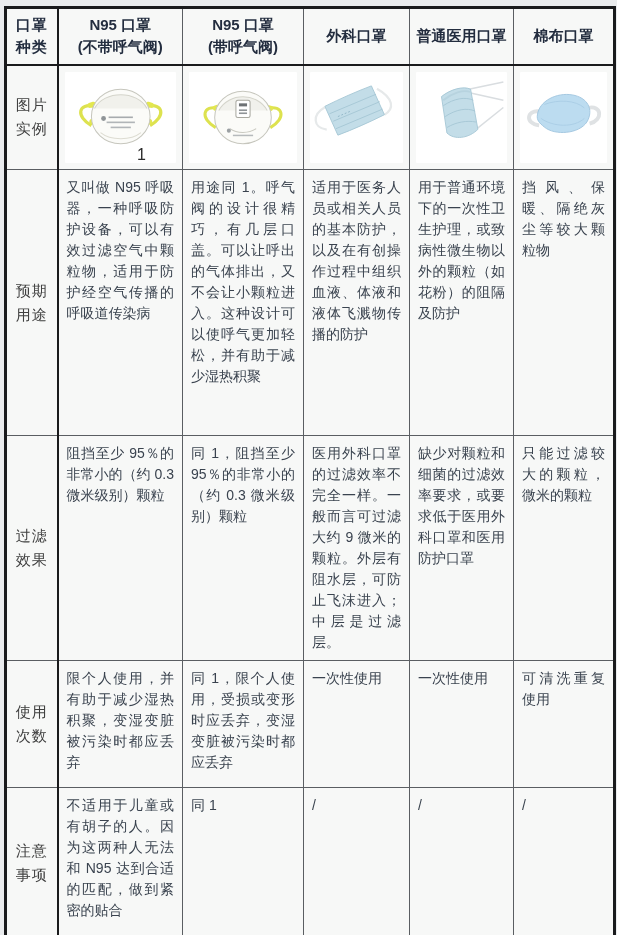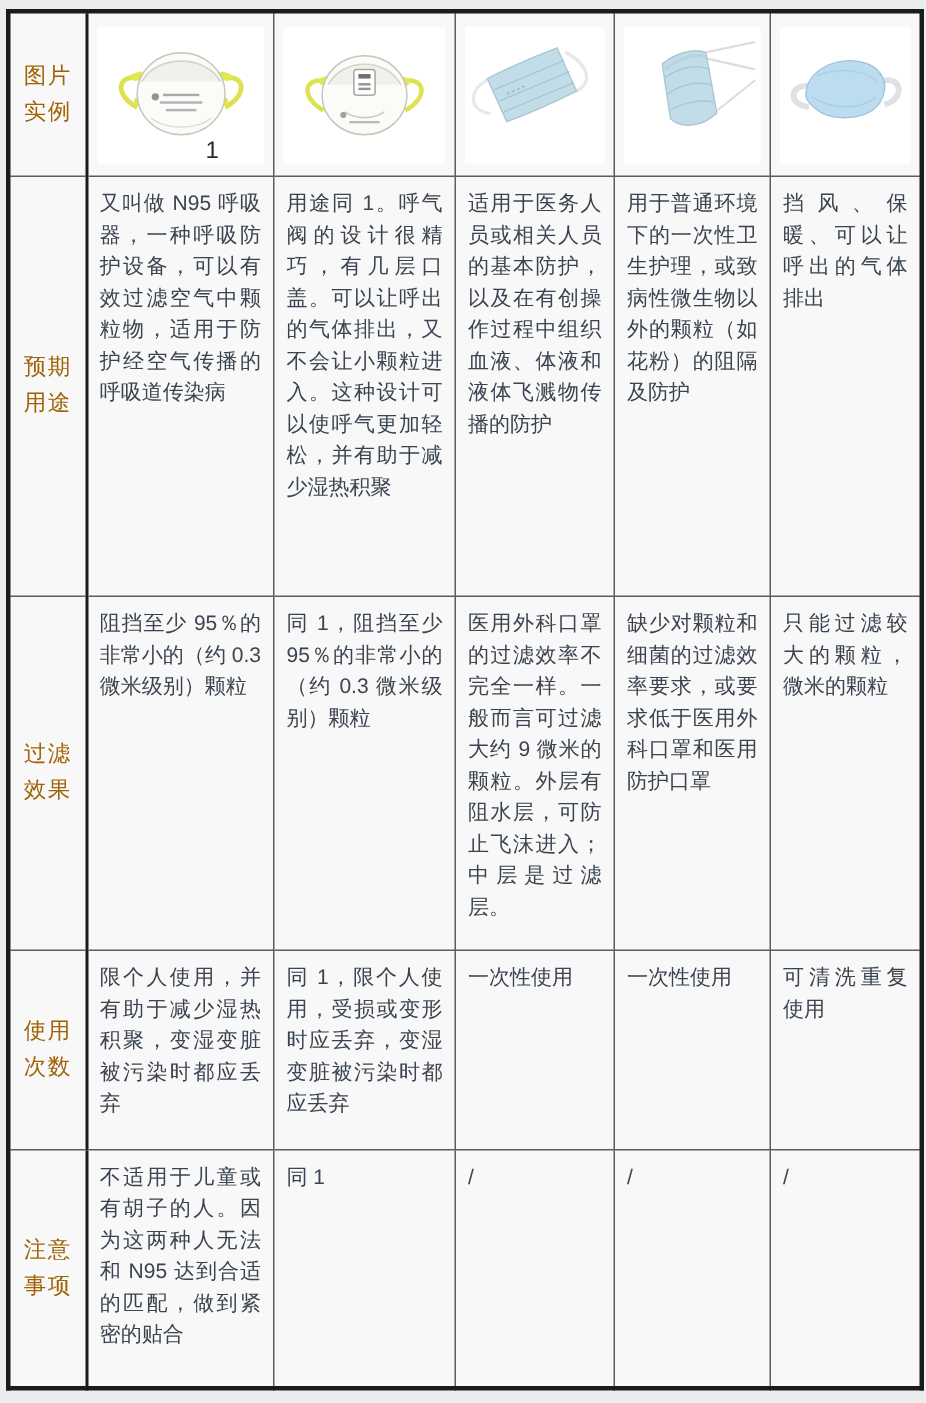--- a/index.html
+++ b/index.html
@@ -51,21 +51,21 @@
     white-space: pre-line;
     padding: 4px 2px;
   }
   th.row-label {
     border-right: 2px solid #1a1b1d;
     vertical-align: middle;
     text-align: center;
     font-weight: normal;
     font-size: 15px;
     line-height: 24px;
-    color: #a16207;
+    color: #404040;
     white-space: pre-line;
     padding: 4px 2px;
     letter-spacing: 1px;
   }
   th.corner { font-weight: bold; color: #232d3f; }
 
   td.photo-cell { vertical-align: middle; text-align: center; padding: 5px 4px; }
   .photo {
     position: relative;
     background: #ffffff;
@@ -91,20 +91,31 @@
     <colgroup>
       <col style="width:52px">
         <col style="width:125px">
         <col style="width:121px">
       <col style="width:106px">
         <col style="width:104px">
         <col style="width:101px">
     </colgroup>
 
     <tbody>
+        <tr class="r-header">
+      <th class="row-label corner">口罩
+种类</th>
+      <th>N95 口罩
+(不带呼气阀)</th>
+      <th>N95 口罩
+(带呼气阀)</th>
+      <th>外科口罩</th>
+      <th>普通医用口罩</th>
+      <th>棉布口罩</th>
+    </tr>
 
     <tr class="r-images">
       <th class="row-label">图片
 实例</th>
 
       <td class="photo-cell">
         <div class="photo">
           <svg viewBox="0 0 100 90">
             <path d="M24 34 C8 30 5 44 21 53" stroke="#dde24f" stroke-width="3.2" fill="none"></path>
             <path d="M76 34 C92 30 95 44 79 53" stroke="#dde24f" stroke-width="3.2" fill="none"></path>
@@ -186,21 +197,21 @@
       </td>
     </tr>
 
     <tr class="r-use">
       <th class="row-label">预期
 用途</th>
       <td>又叫做 N95 呼吸器，一种呼吸防护设备，可以有效过滤空气中颗粒物，适用于防护经空气传播的呼吸道传染病</td>
       <td>用途同 1。呼气阀的设计很精巧，有几层口盖。可以让呼出的气体排出，又不会让小颗粒进入。这种设计可以使呼气更加轻松，并有助于减少湿热积聚</td>
       <td>适用于医务人员或相关人员的基本防护，以及在有创操作过程中组织血液、体液和液体飞溅物传播的防护</td>
       <td>用于普通环境下的一次性卫生护理，或致病性微生物以外的颗粒（如花粉）的阻隔及防护</td>
-      <td>挡风、保暖、可以让呼出的气体排出</td>
+      <td>挡风、保暖、隔绝灰尘等较大颗粒物</td>
     </tr>
 
     <tr class="r-filter">
       <th class="row-label">过滤
 效果</th>
       <td>阻挡至少 95％的非常小的（约 0.3 微米级别）颗粒</td>
       <td>同 1，阻挡至少 95％的非常小的（约 0.3 微米级别）颗粒</td>
       <td>医用外科口罩的过滤效率不完全一样。一般而言可过滤大约 9 微米的颗粒。外层有阻水层，可防止飞沫进入；中层是过滤层。</td>
       <td>缺少对颗粒和细菌的过滤效率要求，或要求低于医用外科口罩和医用防护口罩</td>
       <td>只能过滤较大的颗粒，微米的颗粒</td>

